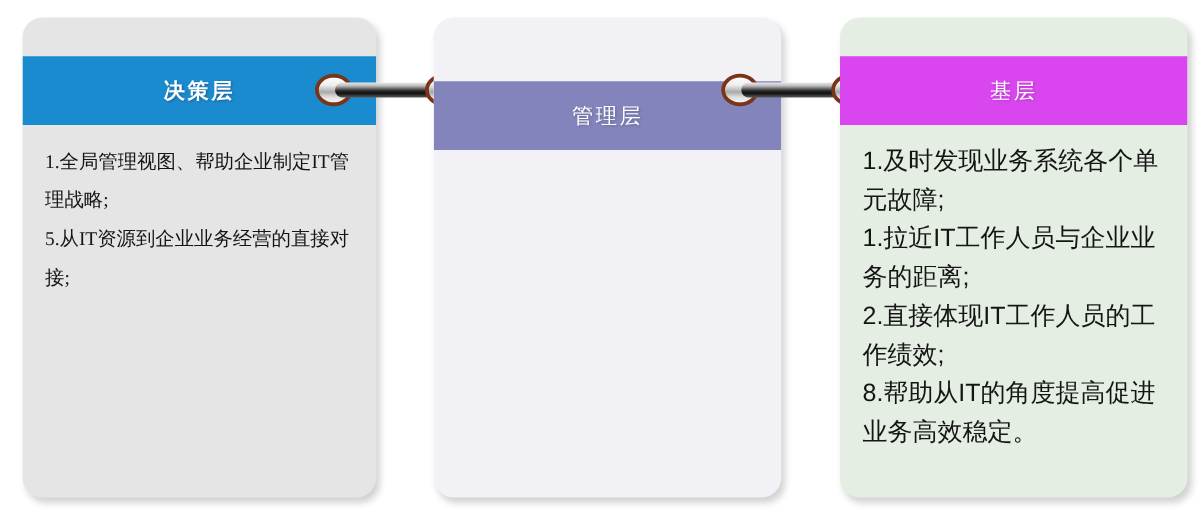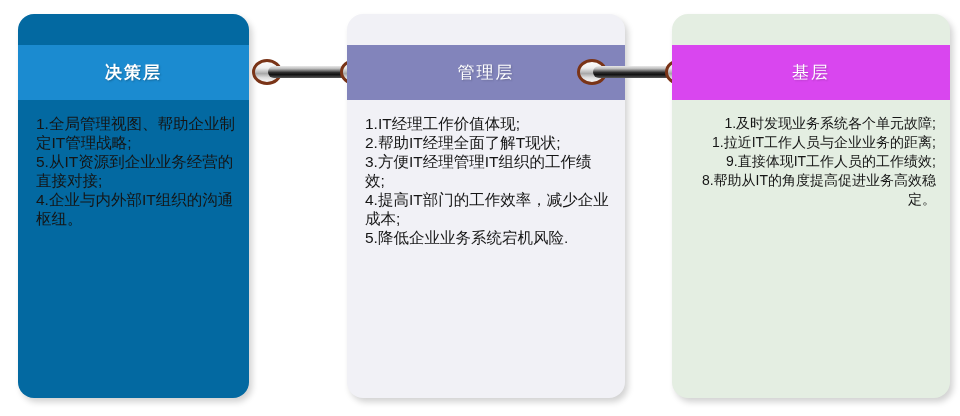--- a/index.html
+++ b/index.html
@@ -23,62 +23,62 @@
   
   .card {
     position: absolute;
     top: 14px;
     height: 384px;
     border-radius: 16px;
     box-shadow: 3px 4px 6px rgba(0,0,0,0.18);
     overflow: hidden;
     box-sizing: border-box;
   }
-  .card-1 { left: 18px;  width: 231px; background: #0369a1; }
+  .card-1 { left: 18px;  width: 283px; background: #e5e5e5; font-family: Liberation Serif, serif; }
   .card-2 { left: 347px; width: 278px; background: #f1f1f6; }
   .card-3 { left: 672px; width: 278px; background: #e4eee2; }
 
   .card-header {
     position: absolute;
     left: 0;
     right: 0;
     top: 31px;
     height: 55px;
     display: flex;
     align-items: center;
     justify-content: center;
     color: #ffffff;
     letter-spacing: 2px;
   }
   .card-1 .card-header { background: #1b8bd0; font-size: 17px; font-weight: bold;
                          text-shadow: 1px 1px 2px rgba(0,0,0,0.28); }
   .card-2 .card-header { background: #8284bb; font-size: 17px; font-weight: normal;
-                         text-shadow: 1px 1px 2px rgba(0,0,0,0.20); }
+                         text-shadow: 1px 1px 2px rgba(0,0,0,0.20); margin-top: 20px; }
   .card-3 .card-header { background: #d946ef; font-size: 17px; font-weight: normal;
                          text-shadow: 1px 1px 2px rgba(0,0,0,0.20); }
 
   .card-body {
     position: absolute;
     left: 0; right: 0;
     top: 86px;
     bottom: 0;
     padding: 14px 14px 0 18px;
     box-sizing: border-box;
   }
   .card-body .line {
     color: #151515;
     font-size: 15.5px;
-    line-height: 19px;
+    line-height: 31px;
     white-space: pre-wrap;
     word-break: break-all;
     text-indent: 0;
   }
   .card-1 .card-body .line { font-size: 15.5px; }
   .card-2 .card-body .line { font-size: 15.5px; }
-  .card-3 .card-body .line { font-size: 14px; text-align: right; }
+  .card-3 .card-body .line { font-size: 20px; }
 
   
   .connector {
     position: absolute;
     top: 59px;
     height: 26px;
   }
   .conn-1 { left: 252px; width: 118px; }
   .conn-2 { left: 577px; width: 118px; }
 
@@ -119,54 +119,46 @@
 
 <div id="stage">
 
   <div class="card card-1">
     <div class="card-header">
       <span>决策层</span>
     </div>
     <div class="card-body">
       <div class="line">1.全局管理视图、帮助企业制定IT管理战略;</div>
       <div class="line">5.从IT资源到企业业务经营的直接对接;</div>
-      <div class="line">4.企业与内外部IT组织的沟通枢纽。</div>
     </div>
   </div>
 
   <div class="connector conn-1">
     <div class="conn-ring left"></div>
     <div class="conn-bar"></div>
     <div class="conn-ring right"></div>
   </div>
 
   <div class="card card-2">
     <div class="card-header">
       <span>管理层</span>
-    </div>
-    <div class="card-body">
-      <div class="line">1.IT经理工作价值体现;</div>
-      <div class="line">2.帮助IT经理全面了解T现状;</div>
-      <div class="line">3.方便IT经理管理IT组织的工作绩效;</div>
-      <div class="line">4.提高IT部门的工作效率，减少企业成本;</div>
-      <div class="line">5.降低企业业务系统宕机风险.</div>
     </div>
   </div>
 
   <div class="connector conn-2">
     <div class="conn-ring left"></div>
     <div class="conn-bar"></div>
     <div class="conn-ring right"></div>
   </div>
 
   <div class="card card-3">
     <div class="card-header">
       <span>基层</span>
     </div>
     <div class="card-body">
       <div class="line">1.及时发现业务系统各个单元故障;</div>
       <div class="line">1.拉近IT工作人员与企业业务的距离;</div>
-      <div class="line">9.直接体现IT工作人员的工作绩效;</div>
+      <div class="line">2.直接体现IT工作人员的工作绩效;</div>
       <div class="line">8.帮助从IT的角度提高促进业务高效稳定。</div>
     </div>
   </div>
 
 </div>
 
 </body></html>

